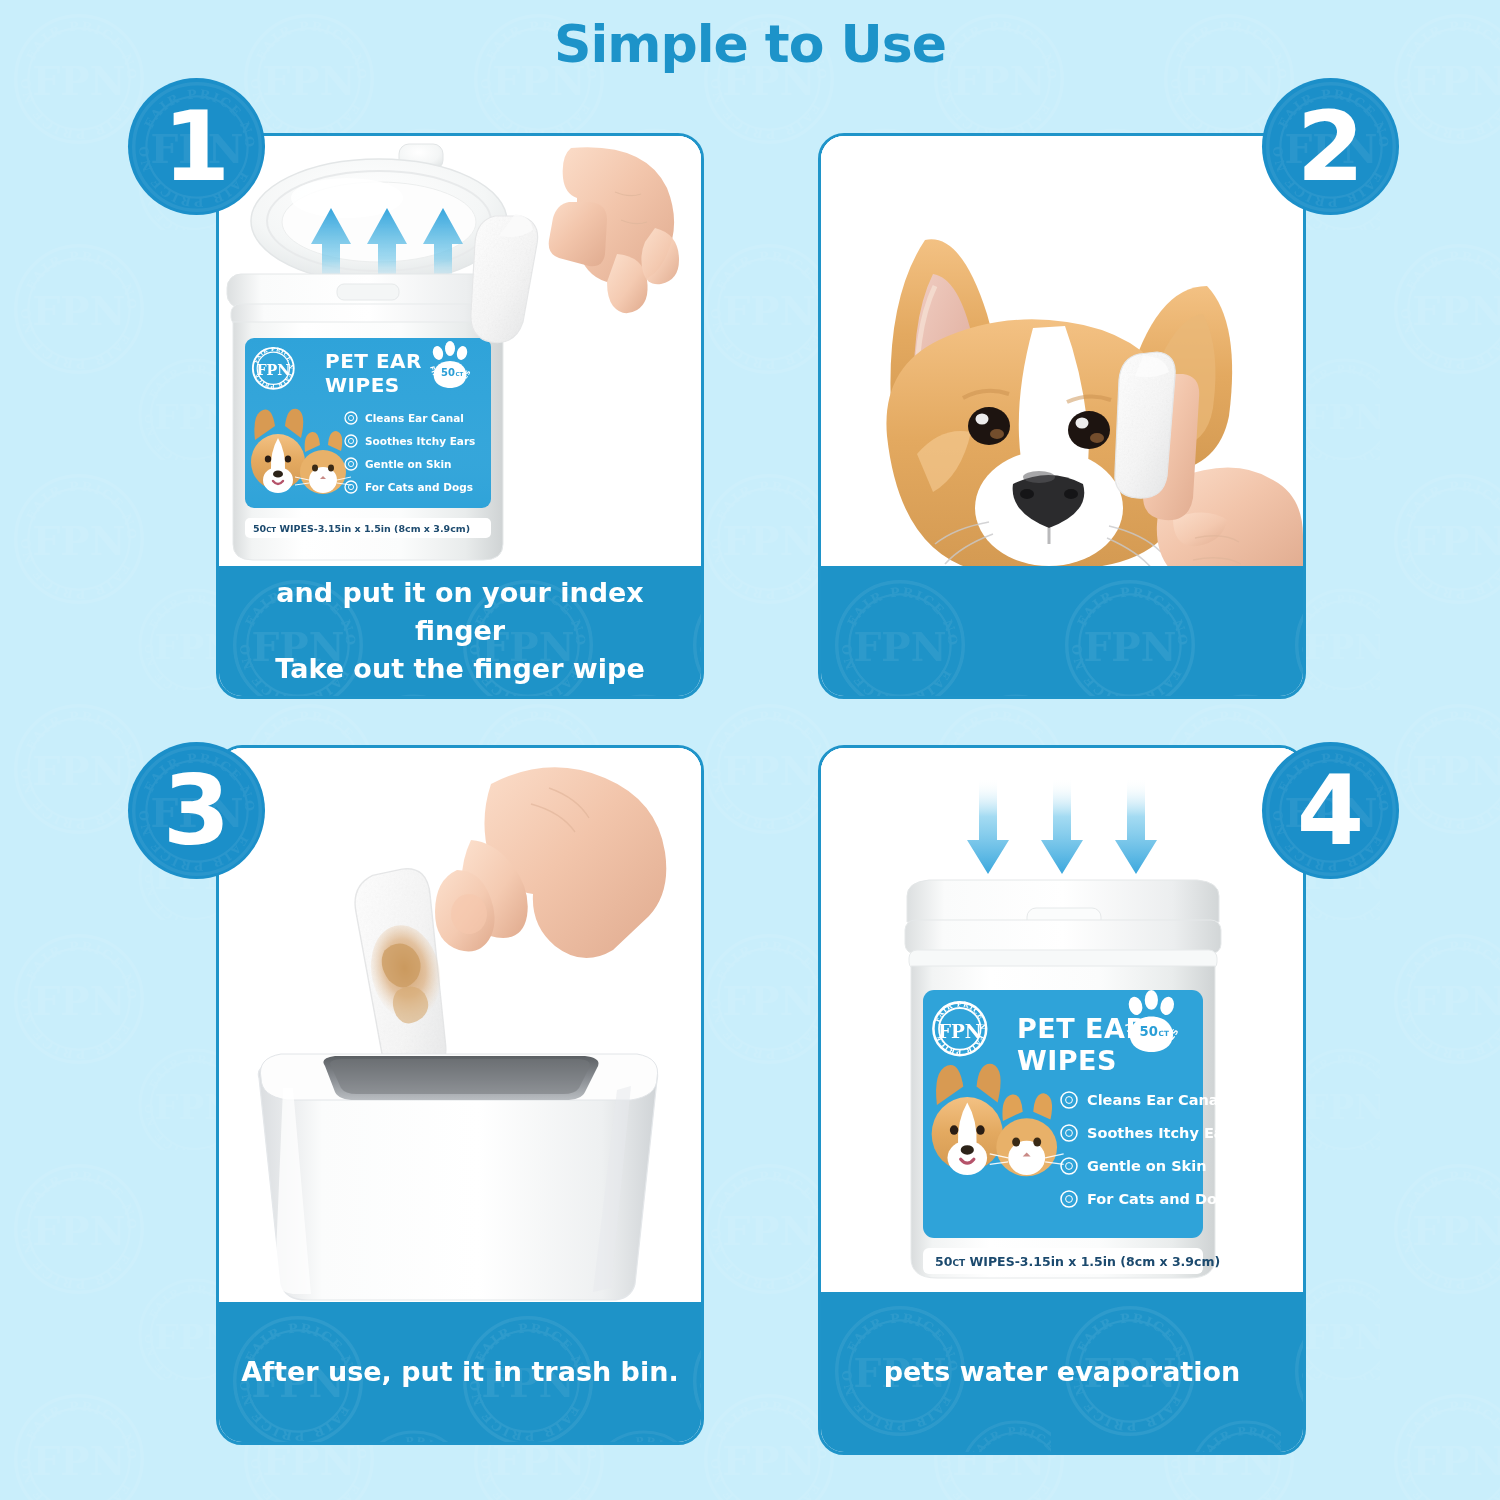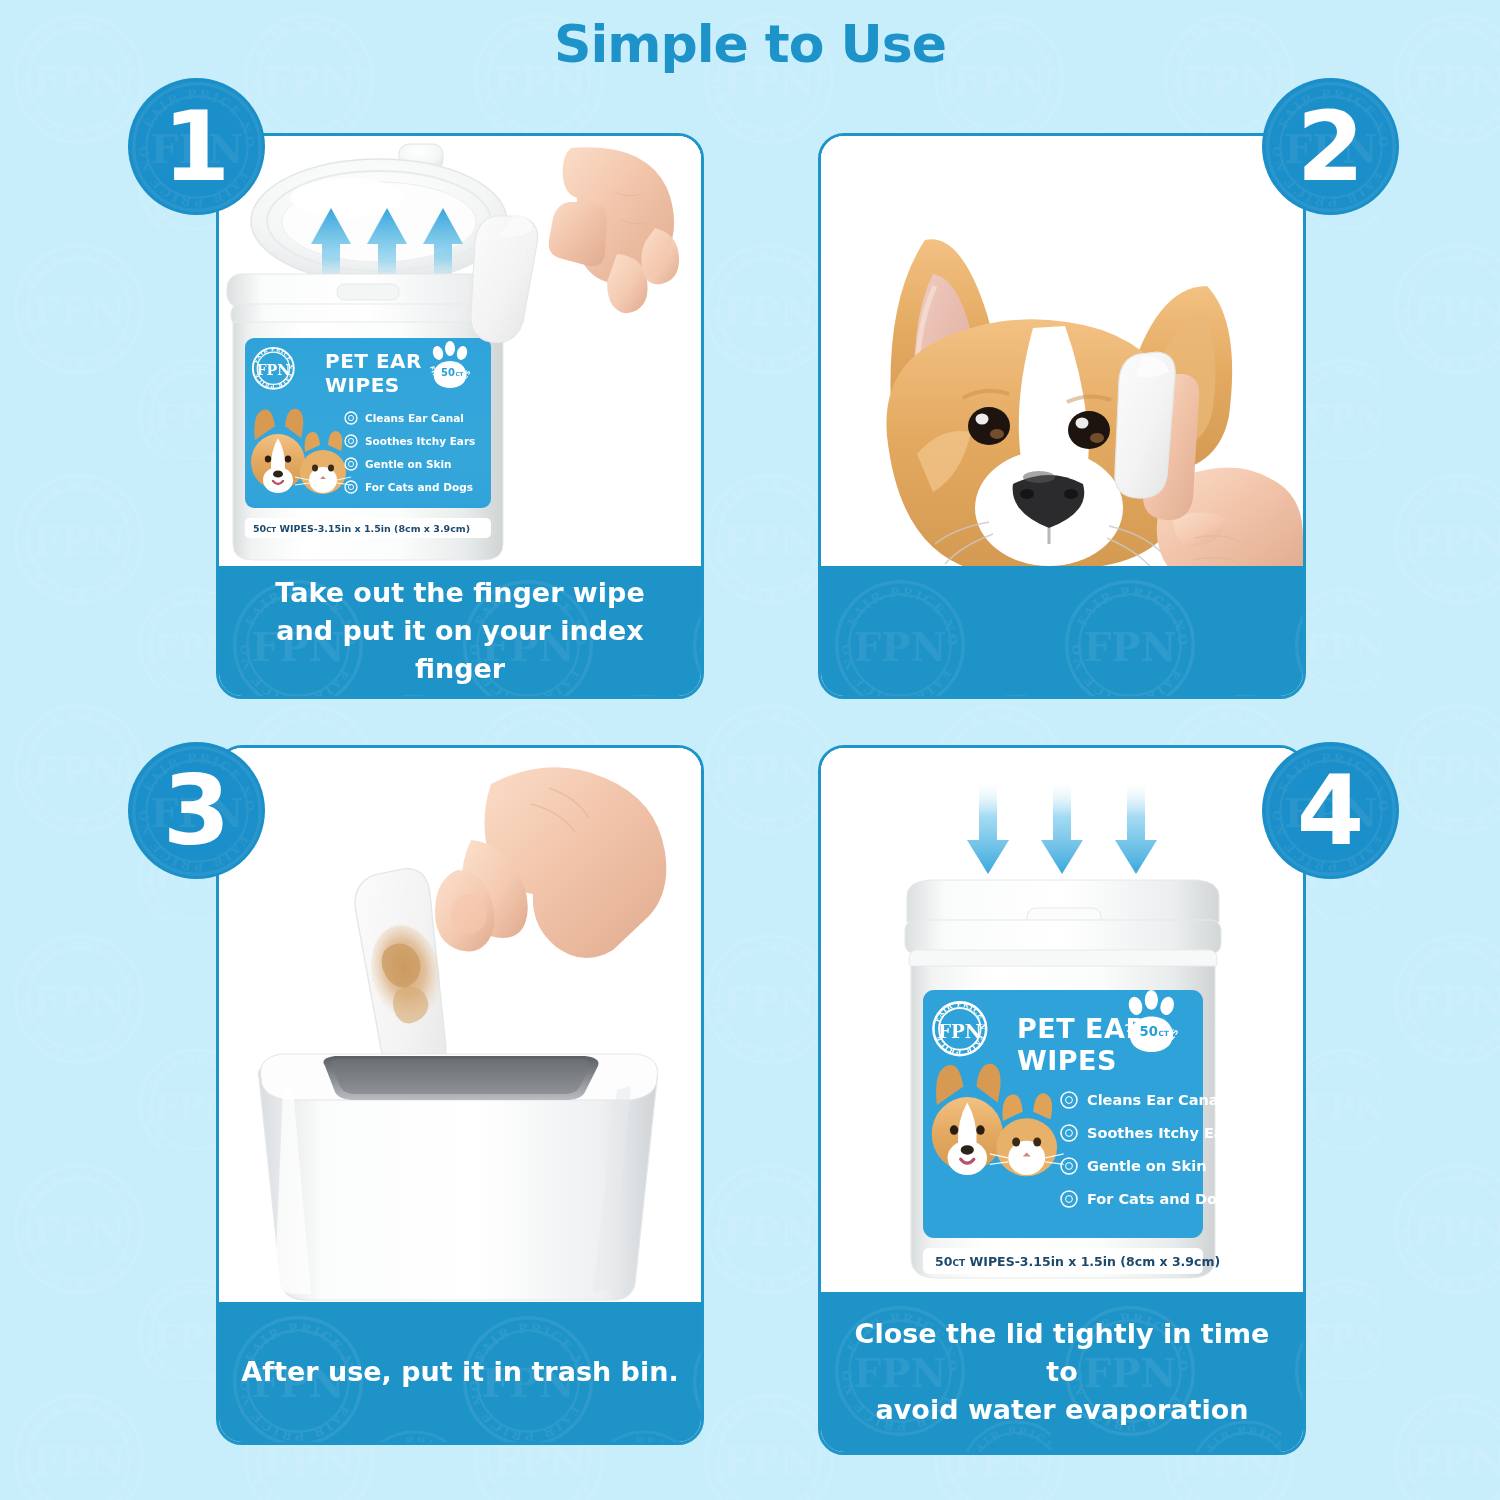--- a/index.html
+++ b/index.html
@@ -363,22 +363,22 @@
           </g>
         </g>
       </svg>
     </div>
 
     <div class="caption" style="height:130px">
       <svg class="cap-wm" viewBox="0 0 482 130" preserveAspectRatio="none">
         <rect width="482" height="130" fill="url(#wmPattern)"></rect>
       </svg>
       <div class="cap-text">
+        <div>and put it on your index finger</div>
         <div>Take out the finger wipe</div>
-        <div>and put it on your index finger</div>
       </div>
     </div>
   </div>
 
   <div class="card c2">
     <div class="photo">
       <svg viewBox="0 0 482 433" width="482" height="433">
         <rect width="482" height="433" fill="#ffffff"></rect>
 
         <g>
@@ -617,22 +617,21 @@
           </text>
         </g>
       </svg>
     </div>
 
     <div class="caption" style="height:160px">
       <svg class="cap-wm" viewBox="0 0 482 160" preserveAspectRatio="none">
         <rect width="482" height="160" fill="url(#wmPattern)"></rect>
       </svg>
       <div class="cap-text">
-        <div>Close the lid tightly in time to</div>
-        <div>avoid water evaporation</div>
+        <div>pets water evaporation</div>
       </div>
     </div>
   </div>
 
 </div>
 
 <div class="badge b1">
   <svg class="bdg-wm" viewBox="0 0 157 157">
     <rect width="157" height="157" fill="url(#wmPattern)"></rect>
   </svg>

